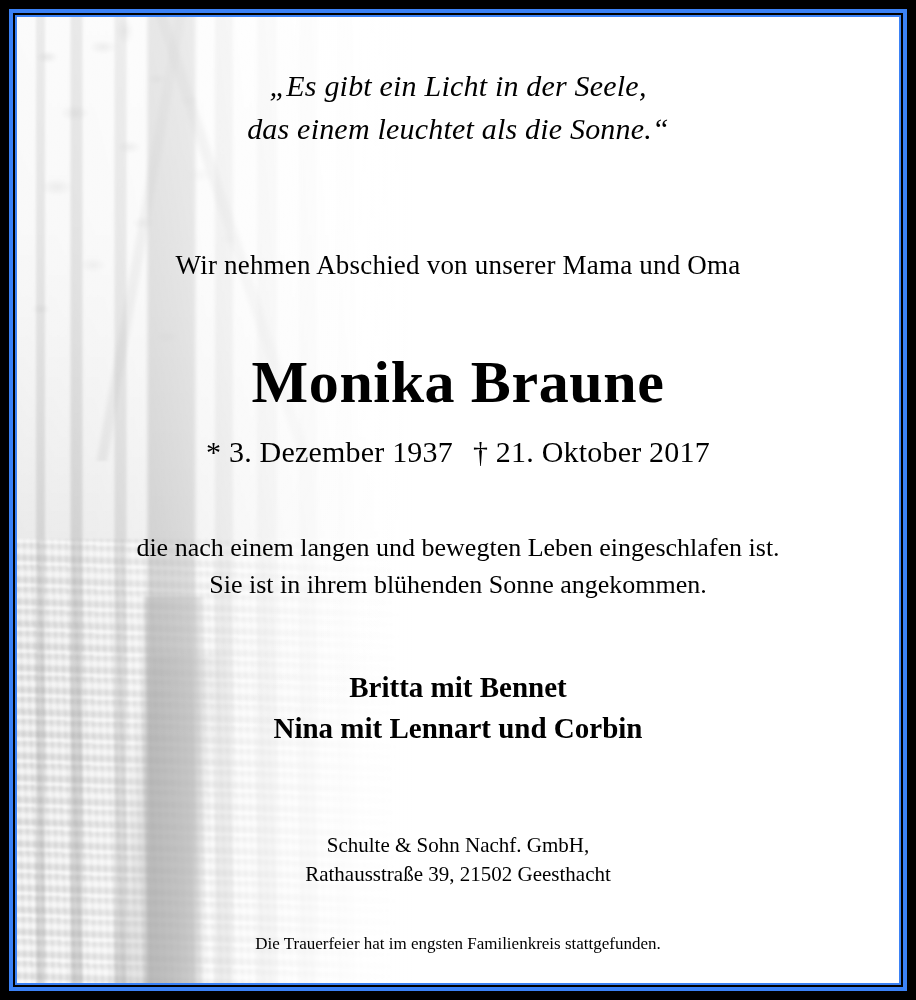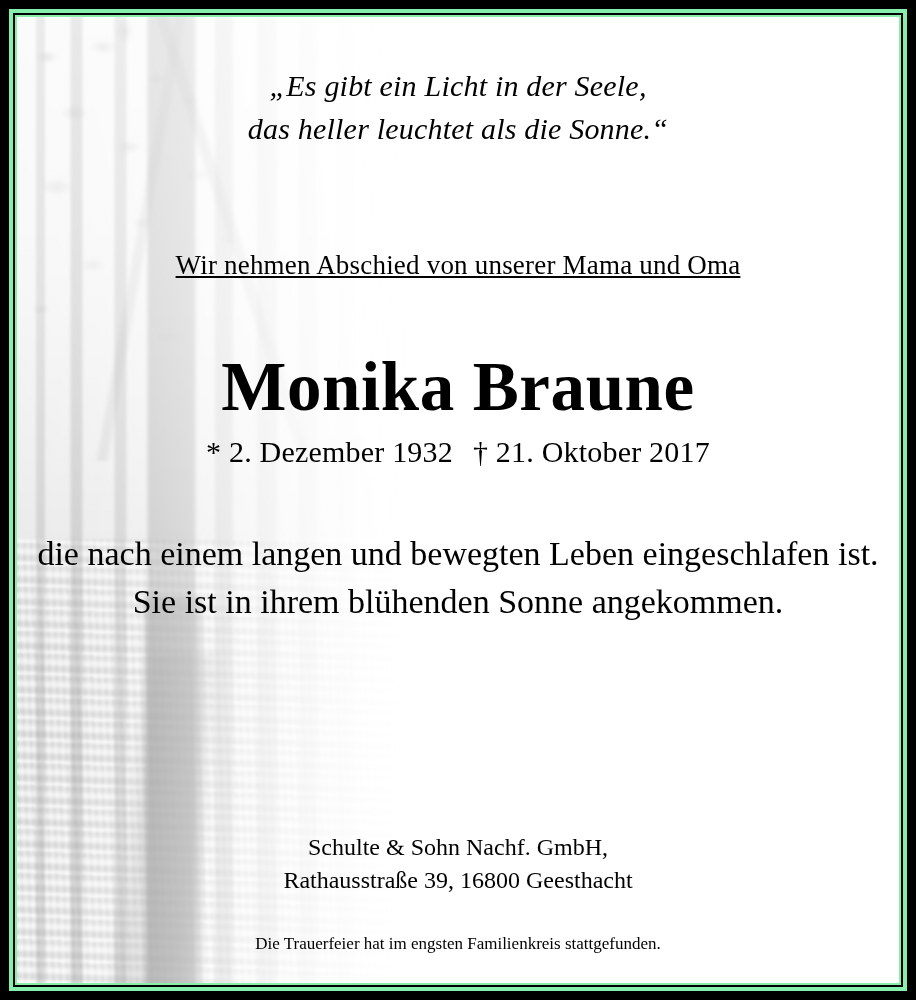--- a/index.html
+++ b/index.html
@@ -20,21 +20,21 @@
     overflow: hidden;
   }
 
   
   .frame-outer {
     position: absolute;
     left: 9px;
     top: 9px;
     right: 9px;
     bottom: 9px;
-    background: #86efac;
+    background: #3b82f6;
     box-sizing: border-box;
     padding-left: 24px;
   }
   .frame-rule {
     position: absolute;
     left: 4px;
     top: 4px;
     right: 4px;
     bottom: 4px;
     border: 2px solid #000000;
@@ -223,70 +223,69 @@
   }
   .quote .q-line { display: block; }
 
   .intro {
     position: absolute;
     left: 0;
     right: 0;
     top: 233px;
     font-size: 27px;
     letter-spacing: 0.2px;
-    text-decoration: underline;
   }
 
   .name {
     position: absolute;
     left: 0;
     right: 0;
     top: 331px;
-    font-size: 69px;
+    font-size: 60px;
     font-weight: bold;
     letter-spacing: 0.6px;
   }
 
   .dates {
     position: absolute;
     left: 0;
     right: 0;
     top: 418px;
     font-size: 30px;
     letter-spacing: 0.2px;
   }
   .dates .sep { display: inline-block; width: 20px; }
 
   .passage {
     position: absolute;
     left: 0;
     right: 0;
     top: 513px;
-    font-size: 34px;
+    font-size: 26px;
     line-height: 1.42;
   }
   .passage .p-line { display: block; }
 
   .survivors {
     position: absolute;
     left: 0;
     right: 0;
     top: 650px;
     font-size: 29px;
     font-weight: bold;
     line-height: 1.42;
   }
   .survivors .s-line { display: block; }
 
   .funeral-home {
     position: absolute;
     left: 0;
     right: 0;
     top: 814px;
-    font-size: 24px;
+    font-size: 21px;
     line-height: 1.38;
   }
   .funeral-home .f-line { display: block; }
 
   .footer-note {
     position: absolute;
     left: 0;
     right: 0;
     top: 917px;
     font-size: 17px;
@@ -310,40 +309,44 @@
           <div class="photo-layer ph-trunk-base"></div>
           <div class="photo-layer ph-soften"></div>
           <div class="photo-fade"></div>
           <div class="photo-fade-top"></div>
         </div>
 
         <div class="text-layer">
 
           <div class="quote">
             <span class="q-line">„Es gibt ein Licht in der Seele,</span>
-            <span class="q-line">das heller leuchtet als die Sonne.“</span>
+            <span class="q-line">das einem leuchtet als die Sonne.“</span>
           </div>
 
           <div class="intro">Wir nehmen Abschied von unserer Mama und Oma</div>
 
           <div class="name">Monika Braune</div>
 
           <div class="dates">
-            <span>* 2. Dezember 1932</span><span class="sep"></span><span>† 21. Oktober 2017</span>
+            <span>* 3. Dezember 1937</span><span class="sep"></span><span>† 21. Oktober 2017</span>
           </div>
 
           <div class="passage">
             <span class="p-line">die nach einem langen und bewegten Leben eingeschlafen ist.</span>
             <span class="p-line">Sie ist in ihrem blühenden Sonne angekommen.</span>
           </div>
 
+          <div class="survivors">
+            <span class="s-line">Britta mit Bennet</span>
+            <span class="s-line">Nina mit Lennart und Corbin</span>
+          </div>
 
           <div class="funeral-home">
             <span class="f-line">Schulte &amp; Sohn Nachf. GmbH,</span>
-            <span class="f-line">Rathausstraße 39, 16800 Geesthacht</span>
+            <span class="f-line">Rathausstraße 39, 21502 Geesthacht</span>
           </div>
 
           <div class="footer-note">Die Trauerfeier hat im engsten Familienkreis stattgefunden.</div>
 
         </div>
 
       </div>
     </div>
   </div>
 </div>

